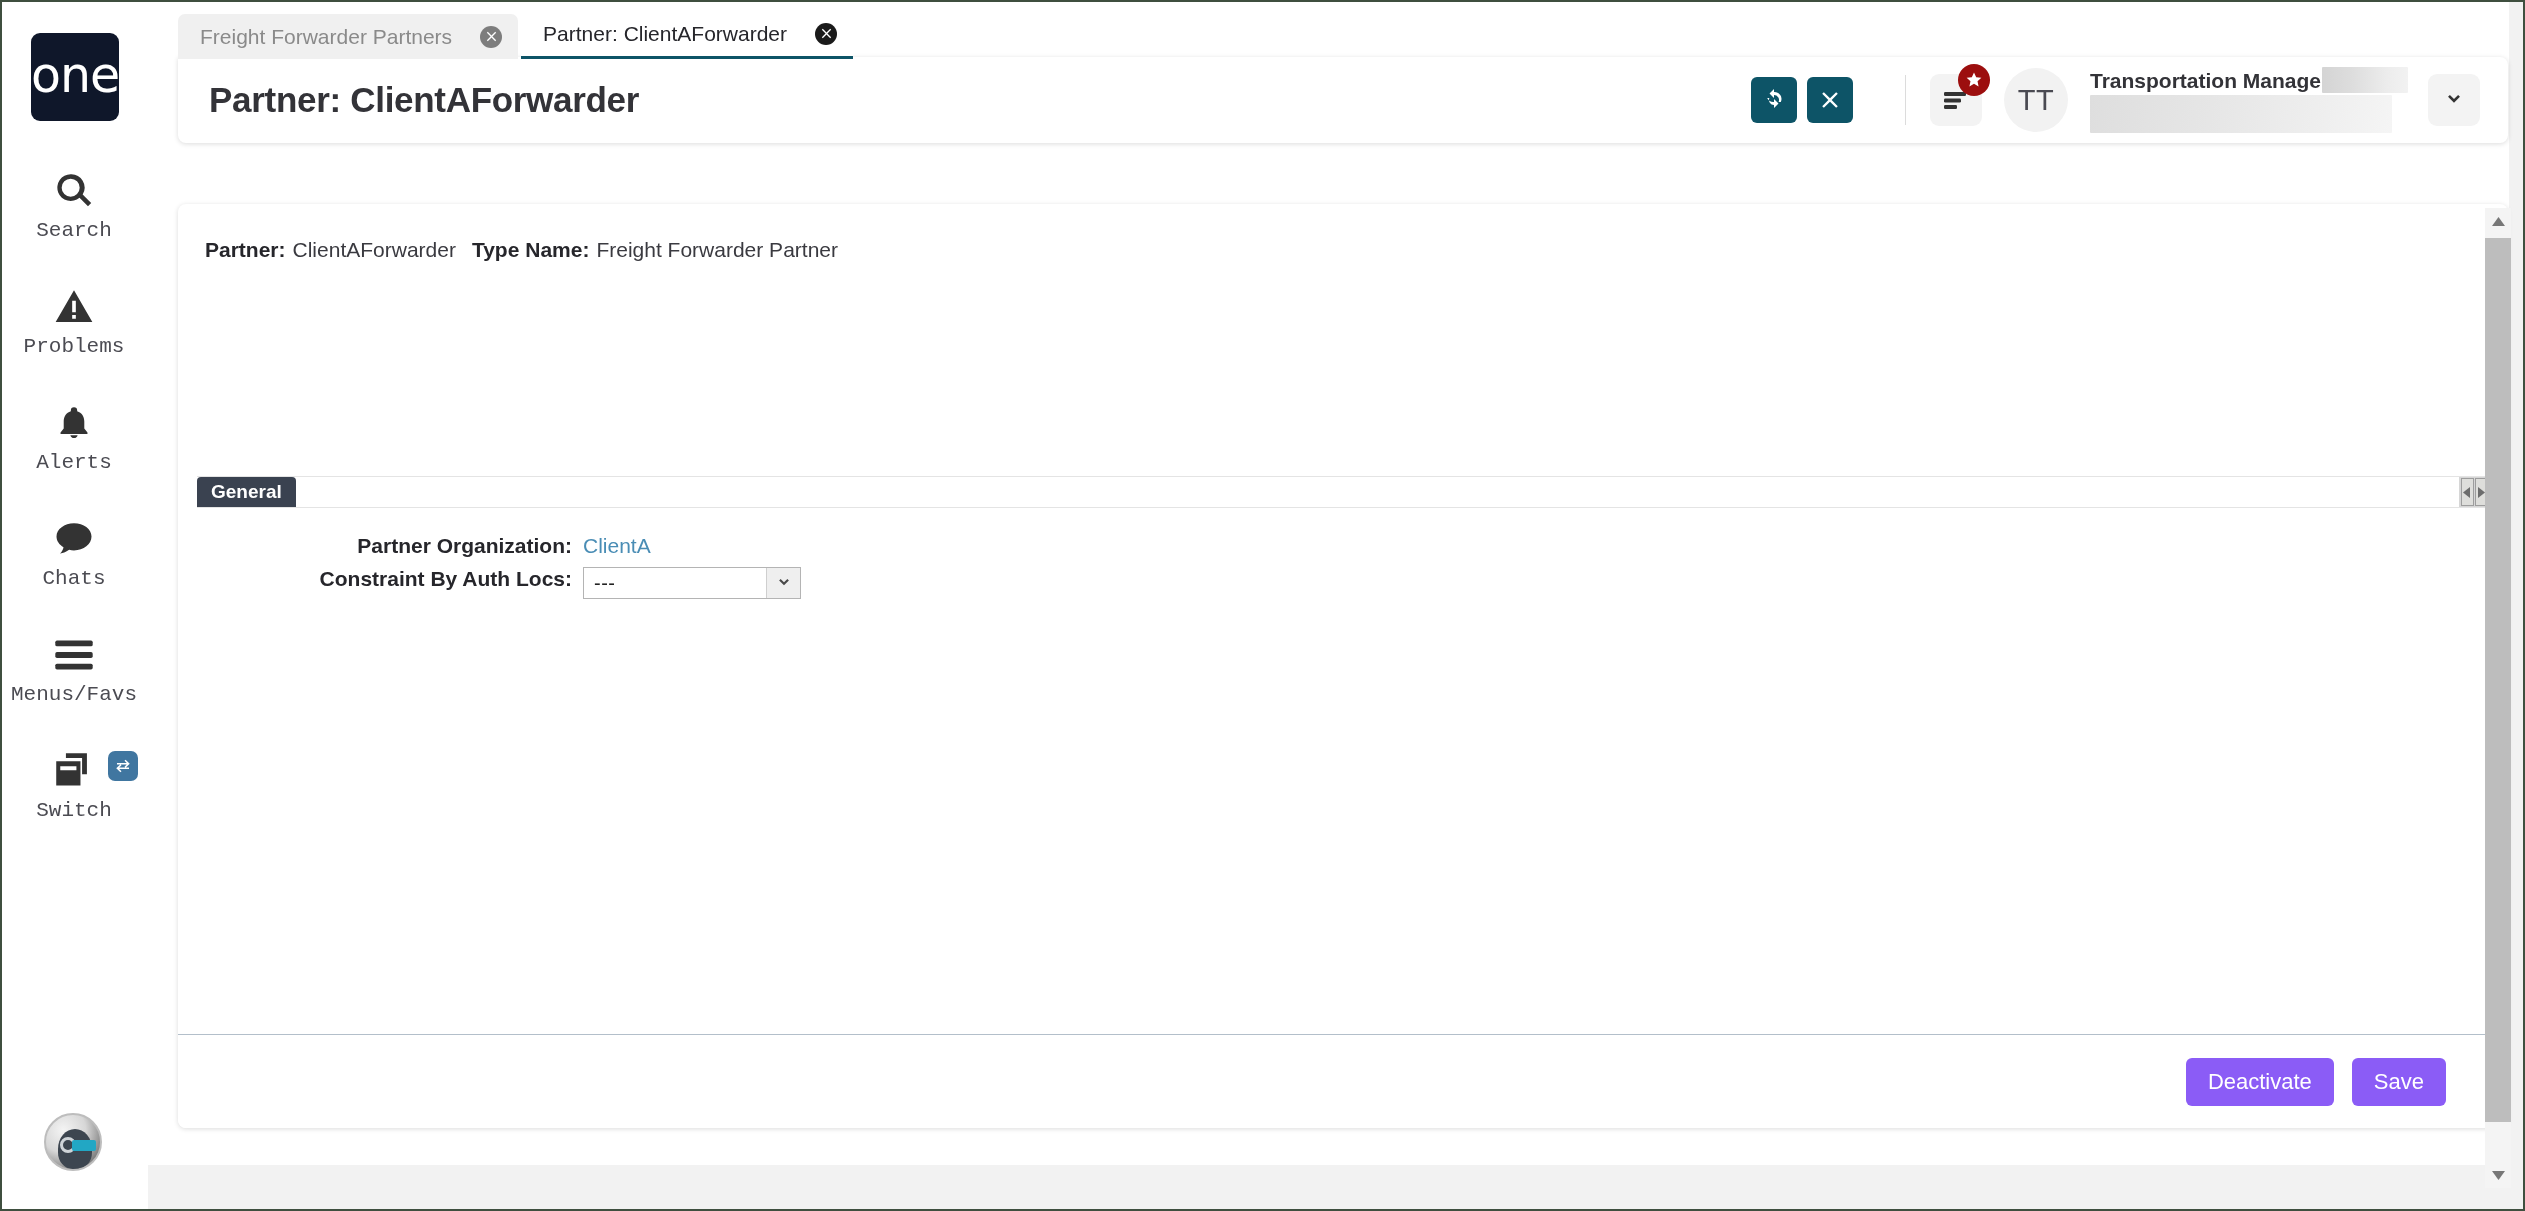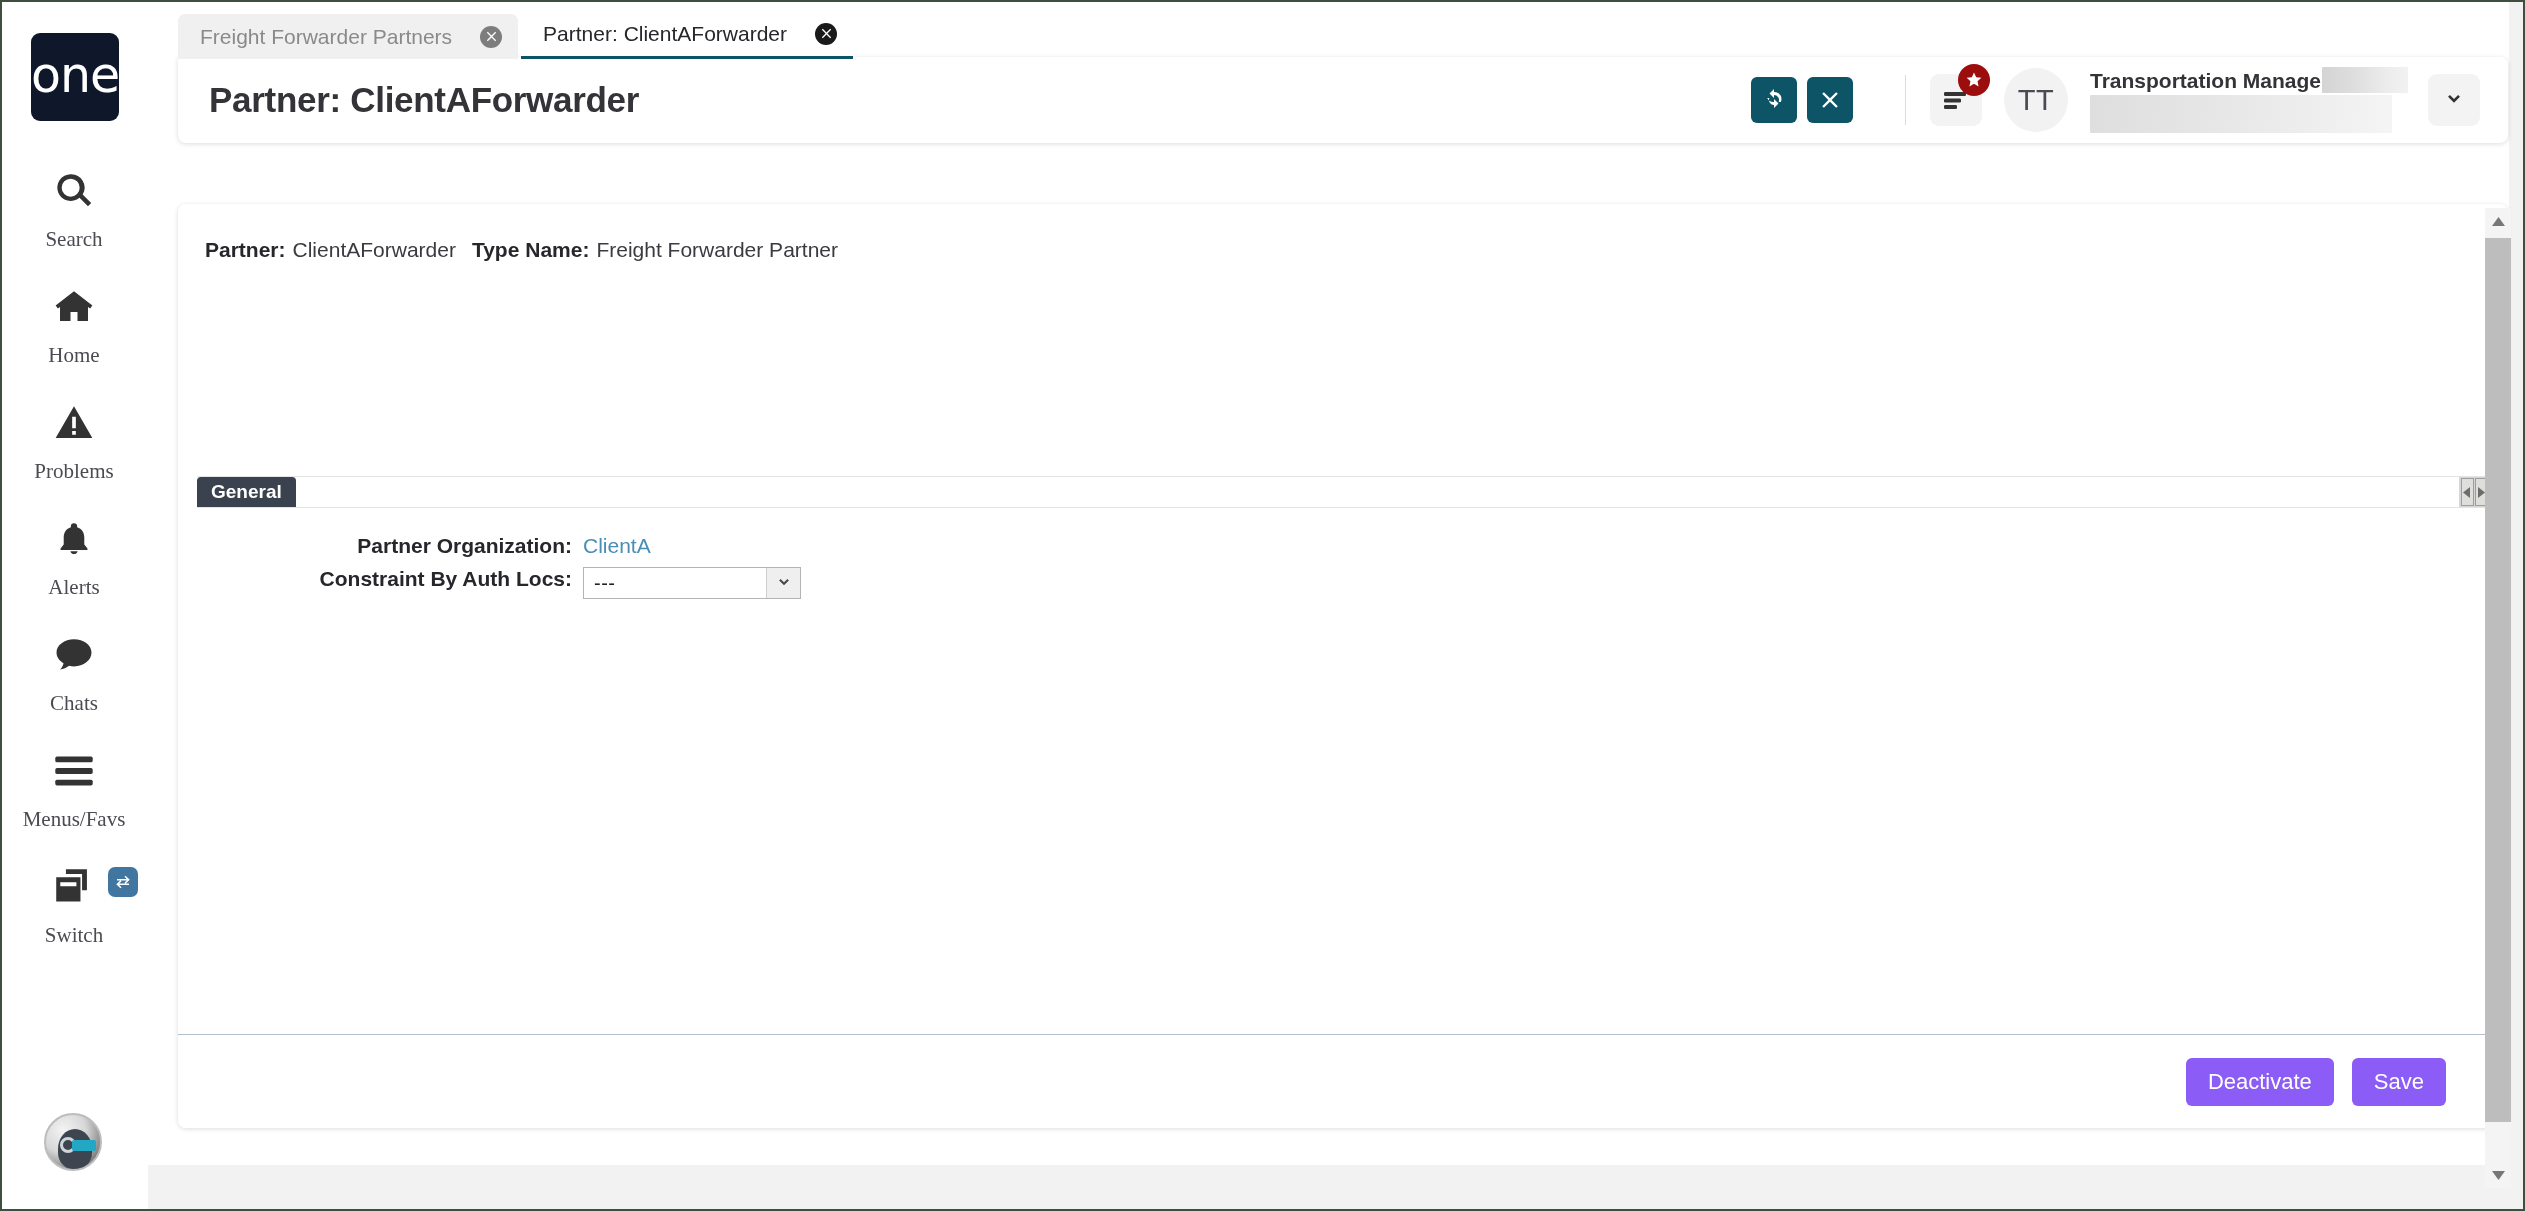--- a/index.html
+++ b/index.html
@@ -69,24 +69,24 @@
   }
   .rail-icon {
     height: 52px;
     display: flex;
     align-items: center;
     justify-content: center;
     color: #333333;
   }
   .rail-icon svg { display: block; fill: #333333; }
   .rail-label {
-    margin-top: 10px;
+    margin-top: 2px;
     font-size: 21px;
     color: #4b4b52;
-    font-family: Liberation Serif, serif;
+    font-family: Liberation Mono, monospace;
     white-space: nowrap;
   }
   .rail-badge {
     position: absolute;
     left: 108px;
     top: 21px;
     width: 30px; height: 30px;
     border-radius: 7px;
     background: #4076a0;
     display: flex;
@@ -520,28 +520,20 @@
 
       <div class="rail-item">
         <span class="rail-icon">
           <svg width="40" height="40" viewBox="0 0 24 24">
               <path d="M10 2a8 8 0 105.3 14l5.1 5.1 1.9-1.9-5.1-5.1A8 8 0 0010 2zm0 2.6a5.4 5.4 0 110 10.8 5.4 5.4 0 010-10.8z"></path>
             </svg>
         </span>
         <span class="rail-label">Search</span>
       </div>
 
-      <div class="rail-item">
-        <span class="rail-icon">
-          <svg width="42" height="42" viewBox="0 0 24 24">
-              <path d="M12 3L1.5 11.2l1.3 1.7L4 12v8h6v-5.2h4V20h6v-8l1.2.9 1.3-1.7L12 3z"></path>
-            </svg>
-        </span>
-        <span class="rail-label">Home</span>
-      </div>
 
       <div class="rail-item">
         <span class="rail-icon">
           <svg width="40" height="40" viewBox="0 0 24 24">
               <path d="M12 2L1 21h22L12 2zm-1.1 6.2h2.2v7h-2.2v-7zm0 8.6h2.2V19h-2.2v-2.2z"></path>
             </svg>
         </span>
         <span class="rail-label">Problems</span>
       </div>
 

